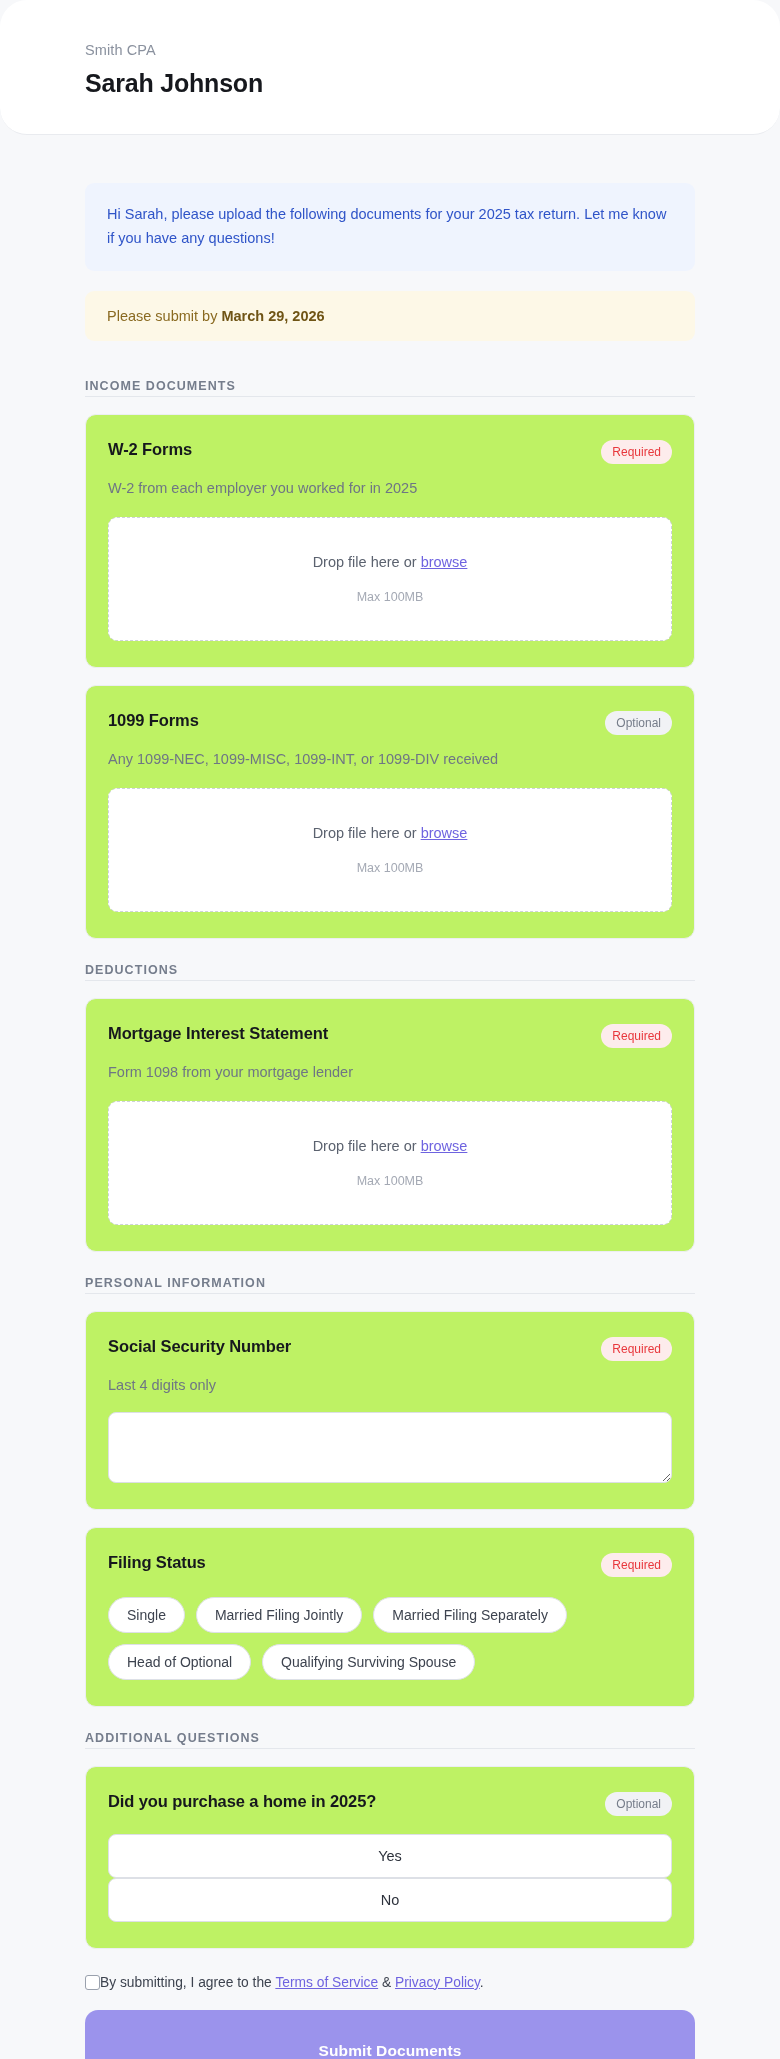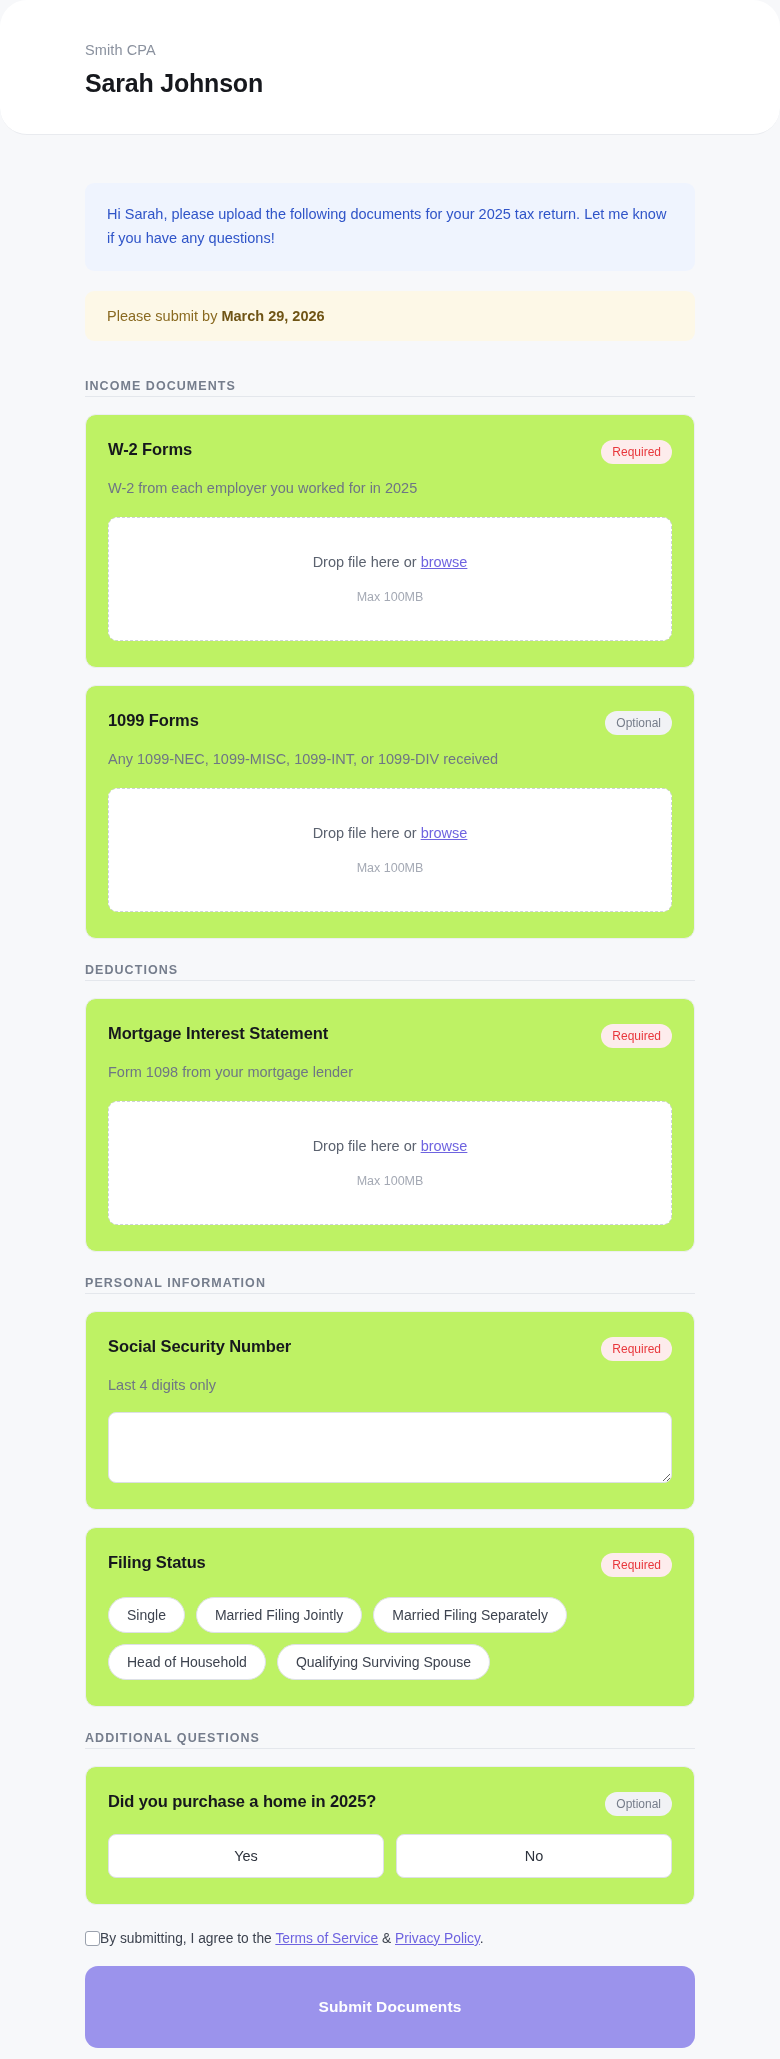--- a/index.html
+++ b/index.html
@@ -165,22 +165,22 @@
     font-size: 14px;
     color: #3d434f;
     background: #ffffff;
     cursor: pointer;
     white-space: nowrap;
   }
 
   
   .yesno {
     display: flex;
-    gap: 12px;
     margin-top: 18px;
+    flex-direction: column;
   }
   .yesno-btn {
     flex: 1;
     border: 1px solid #dde0e6;
     border-radius: 8px;
     background: #ffffff;
     padding: 13px 0;
     font-size: 14.5px;
     color: #2d323c;
     text-align: center;
@@ -298,21 +298,21 @@
           </div>
           <div class="card">
             <div class="card-top">
               <div class="card-title">Filing Status</div>
               <span class="badge badge-required">Required</span>
             </div>
             <div class="chips">
               <button class="chip">Single</button>
               <button class="chip">Married Filing Jointly</button>
               <button class="chip">Married Filing Separately</button>
-              <button class="chip">Head of Household</button>
+              <button class="chip">Head of Optional</button>
               <button class="chip">Qualifying Surviving Spouse</button>
             </div>
           </div>
         </div>
         <div class="section">
           <div class="section-head">ADDITIONAL QUESTIONS</div>
           <div class="card">
             <div class="card-top">
               <div class="card-title">Did you purchase a home in 2025?</div>
               <span class="badge badge-optional">Optional</span>

